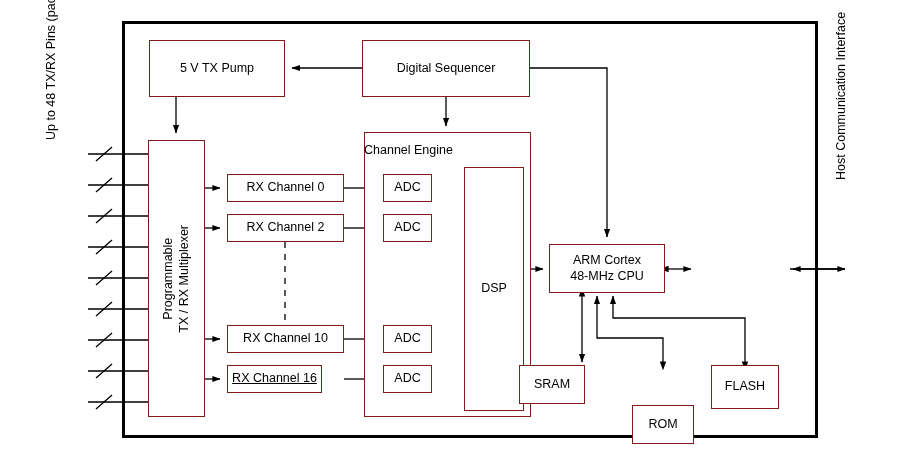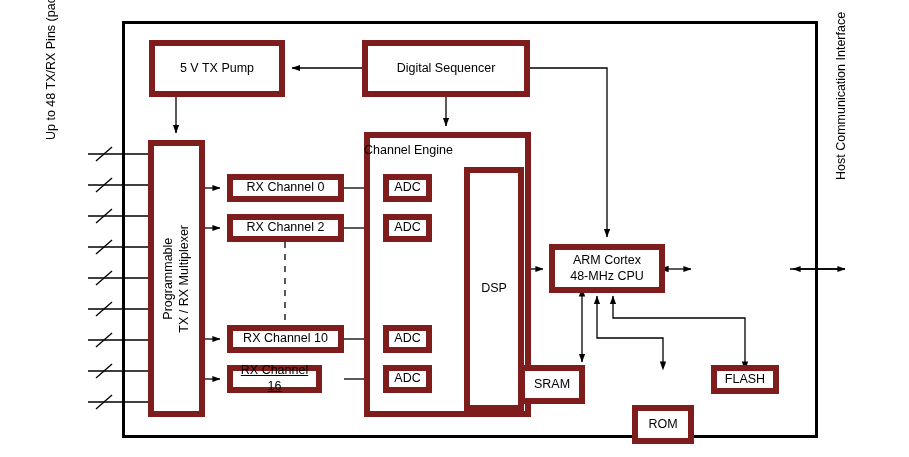--- a/index.html
+++ b/index.html
@@ -1,20 +1,20 @@
 <!DOCTYPE html>
 <html><head>
 <meta charset="utf-8">
 <style>
   html,body{margin:0;padding:0;background:#ffffff;}
   body{width:909px;height:457px;position:relative;overflow:hidden;
        font-family:"Liberation Sans","DejaVu Sans",sans-serif;color:#000;}
   #stage{position:absolute;left:0;top:0;width:909px;height:457px;}
   svg#wires{position:absolute;left:0;top:0;width:909px;height:457px;}
-  .box{position:absolute;border:6px solid #7f1d1d;background:#fff;box-sizing:border-box;
+  .box{position:absolute;border:1px solid #7f1d1d;background:#fff;box-sizing:border-box;
        display:flex;align-items:center;justify-content:center;text-align:center;
        font-size:12.5px;line-height:1.25;}
   .chip-border{position:absolute;border:3px solid #000;box-sizing:border-box;background:transparent;}
   .grouplabel{position:absolute;font-size:12.5px;text-align:left;}
   .vlabel{position:absolute;font-size:12.5px;white-space:nowrap;
           transform-origin:0 0;}
   .rot{writing-mode:vertical-rl;transform:rotate(180deg);}
   .mux-text{font-size:12.5px;line-height:1.3;text-align:center;}
   sup{font-size:8.5px;vertical-align:super;line-height:0;}
 </style>
@@ -154,21 +154,21 @@
     <span>48-MHz CPU</span>
   </div>
 
 
   <div class="box" style="left:519px;top:365px;width:66px;height:39px;">
     <span>SRAM</span>
   </div>
   <div class="box" style="left:632px;top:365px;width:62px;height:39px;margin-top:40px;">
     <span>ROM</span>
   </div>
-  <div class="box" style="left:711px;top:365px;width:68px;height:29px;">
+  <div class="box" style="left:711px;top:365px;width:68px;height:44px;">
     <span>FLASH</span>
   </div>
 
   <div class="vlabel rot" style="left:58px;top:140px;height:280px;">Up to 48 TX/RX Pins (package dependent)</div>
 
   <div class="vlabel rot" style="left:848px;top:180px;height:200px;">Host Communication Interface</div>
 
 </div>
 
 </body></html>

